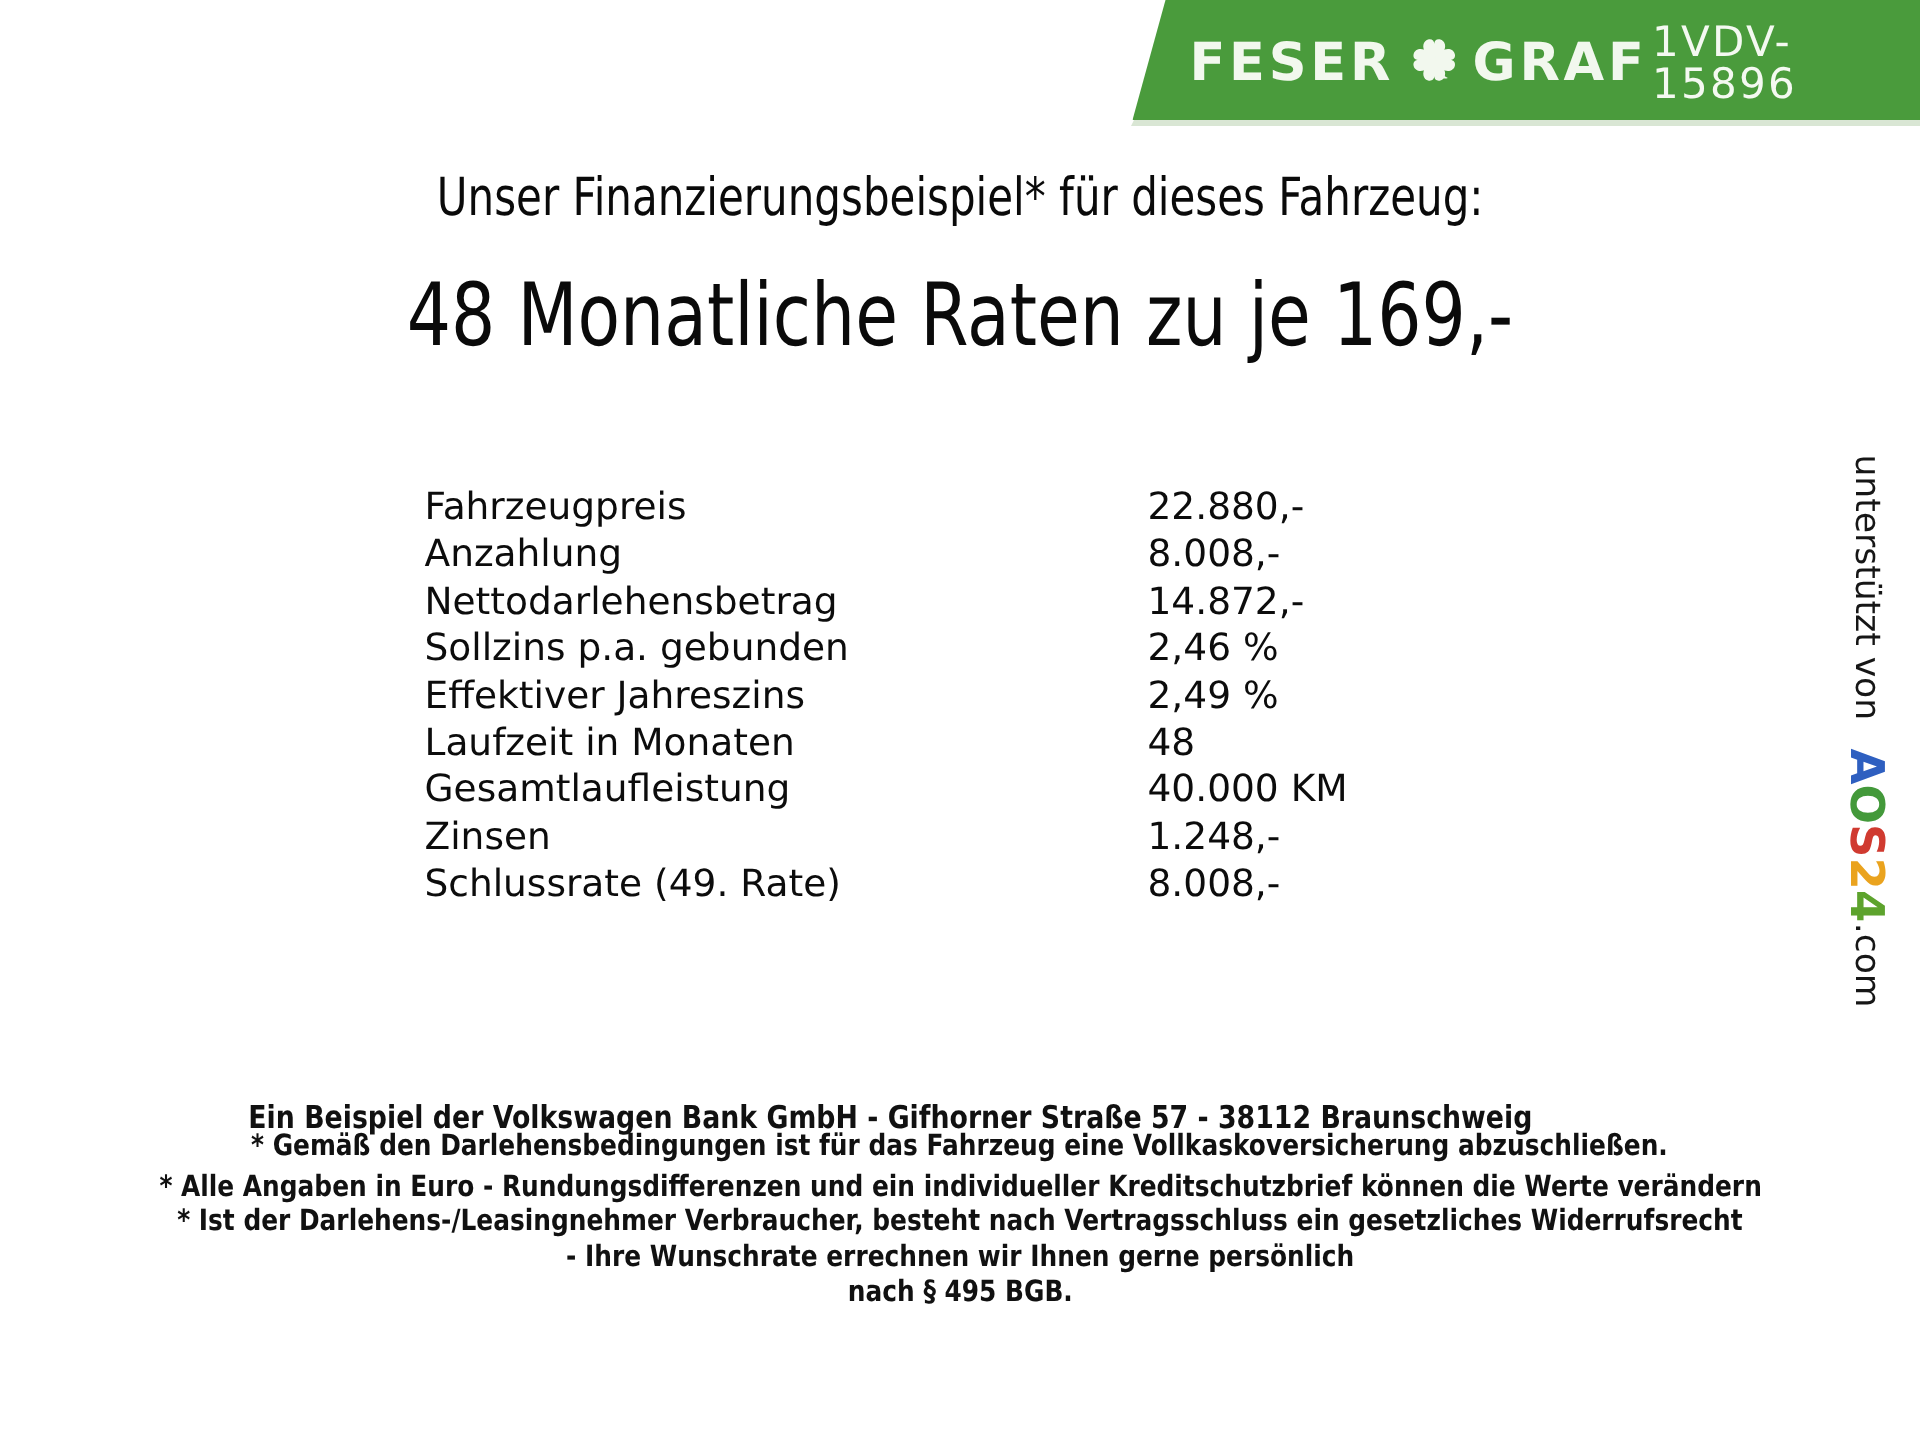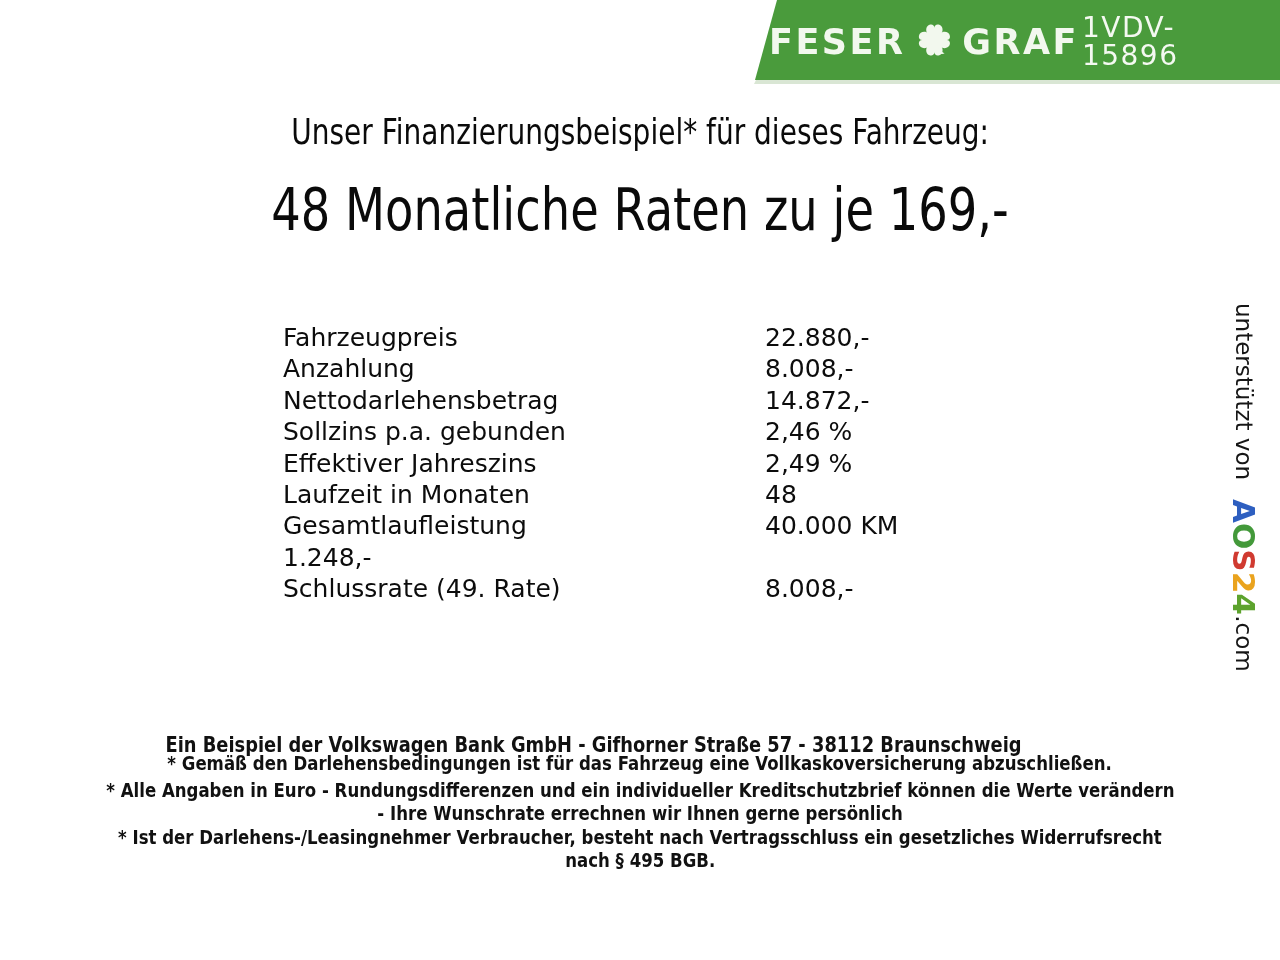--- a/index.html
+++ b/index.html
@@ -5,21 +5,21 @@
   html,body{margin:0;padding:0;background:#ffffff;}
   #page{position:relative;width:1280px;height:960px;background:#ffffff;overflow:hidden;
         font-family:"DejaVu Sans","Liberation Sans",sans-serif;color:#111;}
 
   
   .banner{position:absolute;top:0;left:0;width:1280px;height:90px;}
   .banner-green{position:absolute;top:0;left:0;width:1280px;height:80px;
         clip-path:polygon(777px 0,1280px 0,1280px 80px,755px 80px);}
   .banner-shadow{position:absolute;top:80px;left:0;width:1280px;height:5px;
         clip-path:polygon(756px 0,1280px 0,1280px 4px,754px 4px);background:#d9e6d4;}
-  .banner-content{position:absolute;top:0;left:769px;right:22px;height:84px;
+  .banner-content{position:absolute;top:0;left:793px;right:22px;height:84px;
         display:flex;align-items:center;justify-content:space-between;}
   .brand{font-weight:bold;font-size:35px;letter-spacing:2.5px;color:#f2f8ee;line-height:1;}
   .clover{width:44px;height:44px;margin:0 7px 4px 9px;}
   .vehicle-id{font-size:28px;font-weight:normal;letter-spacing:1.5px;color:#f4f9f1;line-height:1;margin-left:3px;}
 
   
   .condensed{transform:scaleX(0.8);transform-origin:50% 50%;}
   .cond85{transform:scaleX(0.85);transform-origin:50% 50%;}
   .heading1{position:absolute;top:112px;left:0;width:1280px;text-align:center;
         font-size:35px;line-height:1.15;color:#0a0a0a;white-space:nowrap;}
@@ -104,44 +104,45 @@
     </div>
     <div class="frow">
       <div class="flabel">Laufzeit in Monaten</div>
       <div class="fvalue">48</div>
     </div>
     <div class="frow">
       <div class="flabel">Gesamtlaufleistung</div>
       <div class="fvalue">40.000 KM</div>
     </div>
     <div class="frow">
+      <div class="flabel">Zinsen</div>
       <div class="fvalue">1.248,-</div>
     </div>
     <div class="frow">
       <div class="flabel">Schlussrate (49. Rate)</div>
       <div class="fvalue">8.008,-</div>
     </div>
   </div>
 
   <div class="bank-line">
     <span class="cond85" style="display:inline-block">Ein Beispiel der Volkswagen Bank GmbH - Gifhorner Straße 57 - 38112 Braunschweig</span>
   </div>
 
   <div class="notes">
     <div class="note-line">
       <span class="cond85" style="display:inline-block">* Gemäß den Darlehensbedingungen ist für das Fahrzeug eine Vollkaskoversicherung abzuschließen.</span>
     </div>
     <div class="note-line note-gap">
       <span class="cond85" style="display:inline-block">* Alle Angaben in Euro - Rundungsdifferenzen und ein individueller Kreditschutzbrief können die Werte verändern</span>
     </div>
     <div class="note-line">
-      <span class="cond85" style="display:inline-block">- Ihre Wunschrate errechnen wir Ihnen gerne persönlich</span>
+      <span class="cond85" style="display:inline-block">* Ist der Darlehens-/Leasingnehmer Verbraucher, besteht nach Vertragsschluss ein gesetzliches Widerrufsrecht</span>
     </div>
     <div class="note-line">
-      <span class="cond85" style="display:inline-block">* Ist der Darlehens-/Leasingnehmer Verbraucher, besteht nach Vertragsschluss ein gesetzliches Widerrufsrecht</span>
+      <span class="cond85" style="display:inline-block">- Ihre Wunschrate errechnen wir Ihnen gerne persönlich</span>
     </div>
     <div class="note-line">
       <span class="cond85" style="display:inline-block">nach § 495 BGB.</span>
     </div>
   </div>
 
   <div class="side-strip">
     <span>unterstützt von </span><span class="side-logo"><span style="color: rgb(46, 95, 192);">A</span><span style="color: rgb(67, 153, 58);">O</span><span style="color: rgb(208, 58, 48);">S</span><span style="color: rgb(234, 163, 30);">2</span><span style="color: rgb(93, 163, 45);">4</span></span><span class="side-suffix">.com</span>
   </div>
 

